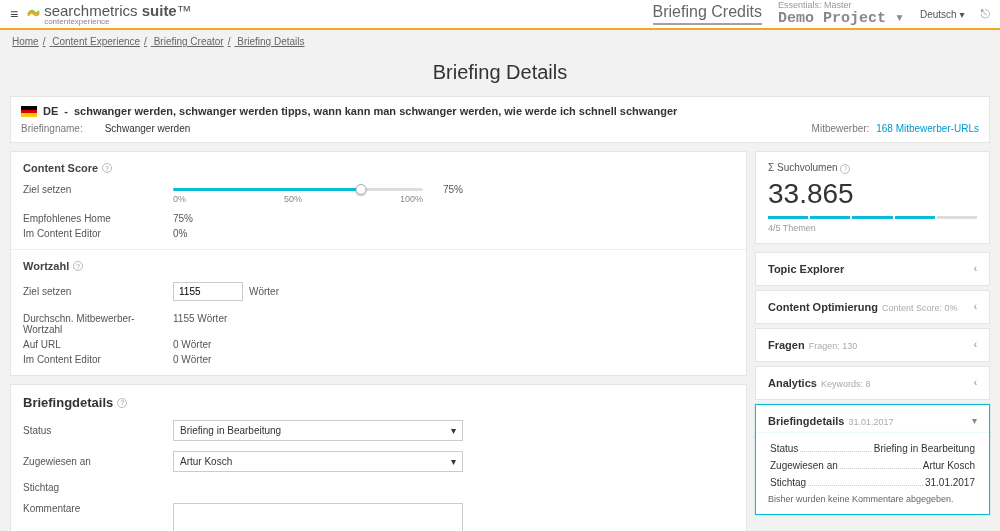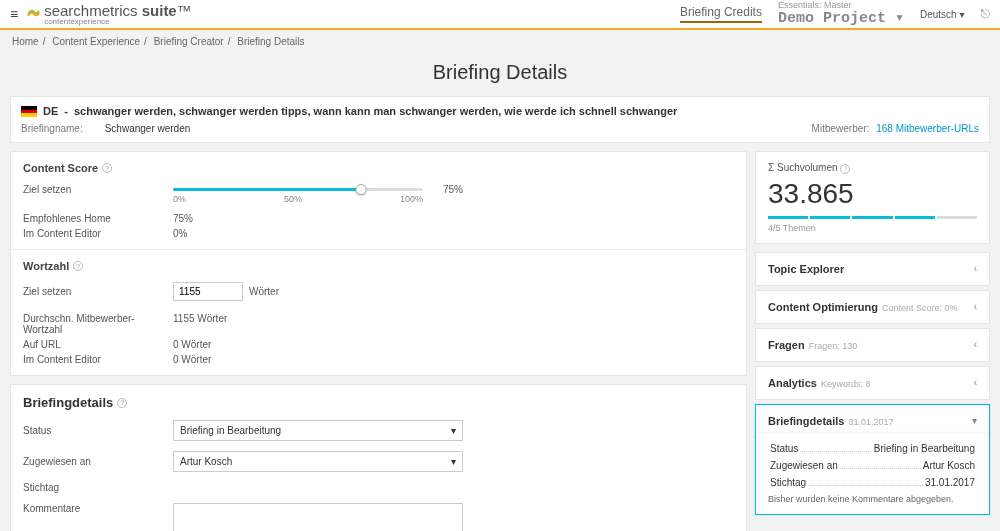--- a/index.html
+++ b/index.html
@@ -8,28 +8,28 @@
   
   .topbar { background: #fff; height: 30px; display: flex; align-items: center; padding: 0 10px; border-bottom: 2px solid #f5a623; }
   .hamburger { font-size: 14px; color: #444; margin-right: 8px; cursor: pointer; }
   .logo { display: flex; align-items: center; gap: 4px; }
   .logo svg { flex-shrink: 0; }
   .logo-text { display: flex; flex-direction: column; line-height: 1; }
   .logo-main { font-size: 15px; color: #555; }
   .logo-main b { font-weight: 600; }
   .logo-sub { font-size: 8px; color: #888; }
   .top-right { margin-left: auto; display: flex; align-items: center; gap: 16px; }
-  .credits { font-size: 12px; color: #666; border-bottom: 2px solid #a16207; padding-bottom: 2px; }
+  .credits { font-size: 16px; color: #666; border-bottom: 2px solid #a3a3a3; padding-bottom: 2px; }
   .project-selector { font-size: 9px; color: #999; line-height: 1.2; }
   .project-selector .pname { font-size: 15px; color: #888; font-weight: 600; font-family: Liberation Mono, monospace; }
   .lang-sel { font-size: 10px; color: #555; }
   .exit-icon { font-size: 12px; color: #888; }
   
   
-  .breadcrumb { padding: 6px 12px; font-size: 10px; color: #666; }
+  .breadcrumb { padding: 6px 12px; font-size: 10px; color: #666; text-decoration: underline; }
   .breadcrumb span { color: #666; }
   .breadcrumb .sep { margin: 0 4px; }
   
   
   .page-title { text-align: center; font-size: 20px; font-weight: 400; color: #333; margin: 8px 0 12px; }
   
   
   .panel { background: #fff; border: 1px solid #e5e5e5; margin: 0 10px 8px; padding: 8px 10px; }
   .keyword-row { display: flex; align-items: center; gap: 6px; font-size: 11px; font-weight: 600; }
   .flag { width: 16px; height: 11px; display: inline-block; background: linear-gradient(to bottom, #000 33%, #dd0000 33%, #dd0000 66%, #ffce00 66%); }

